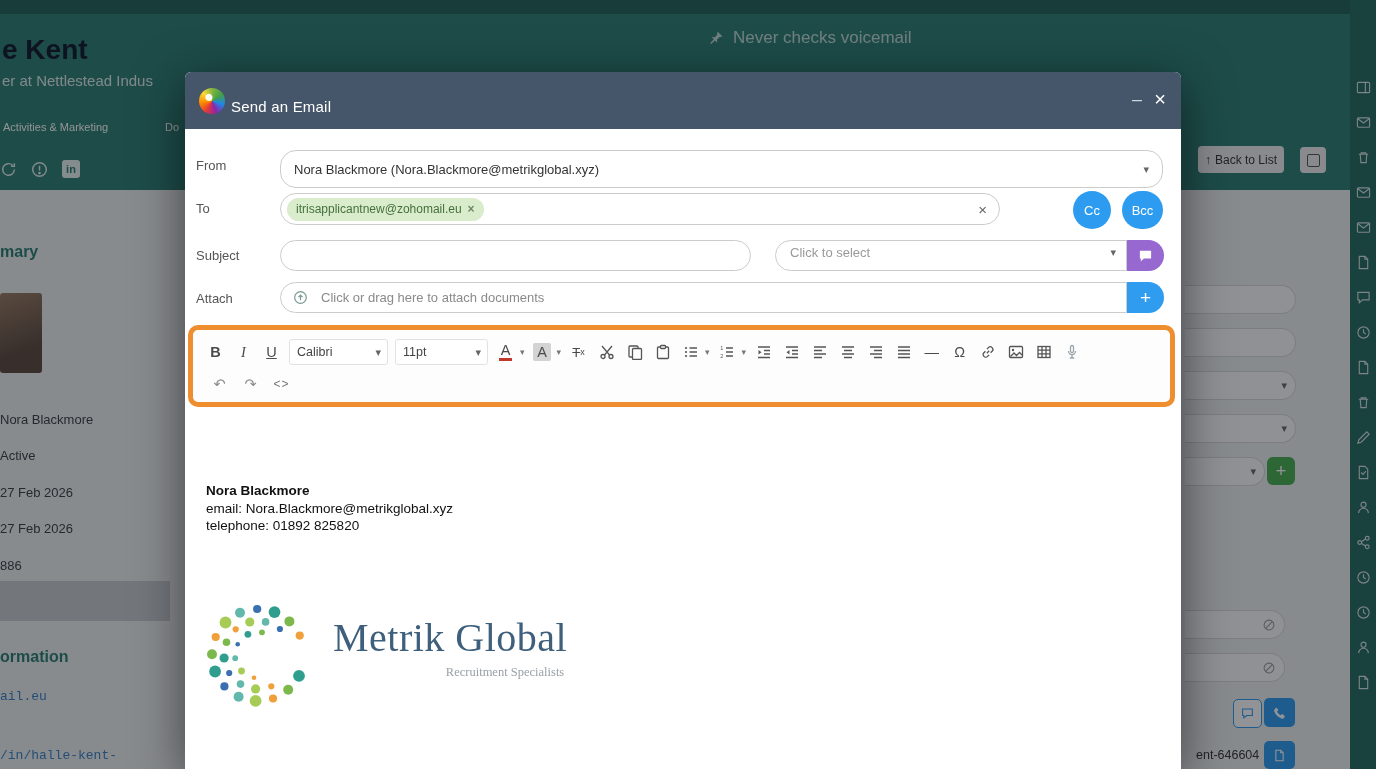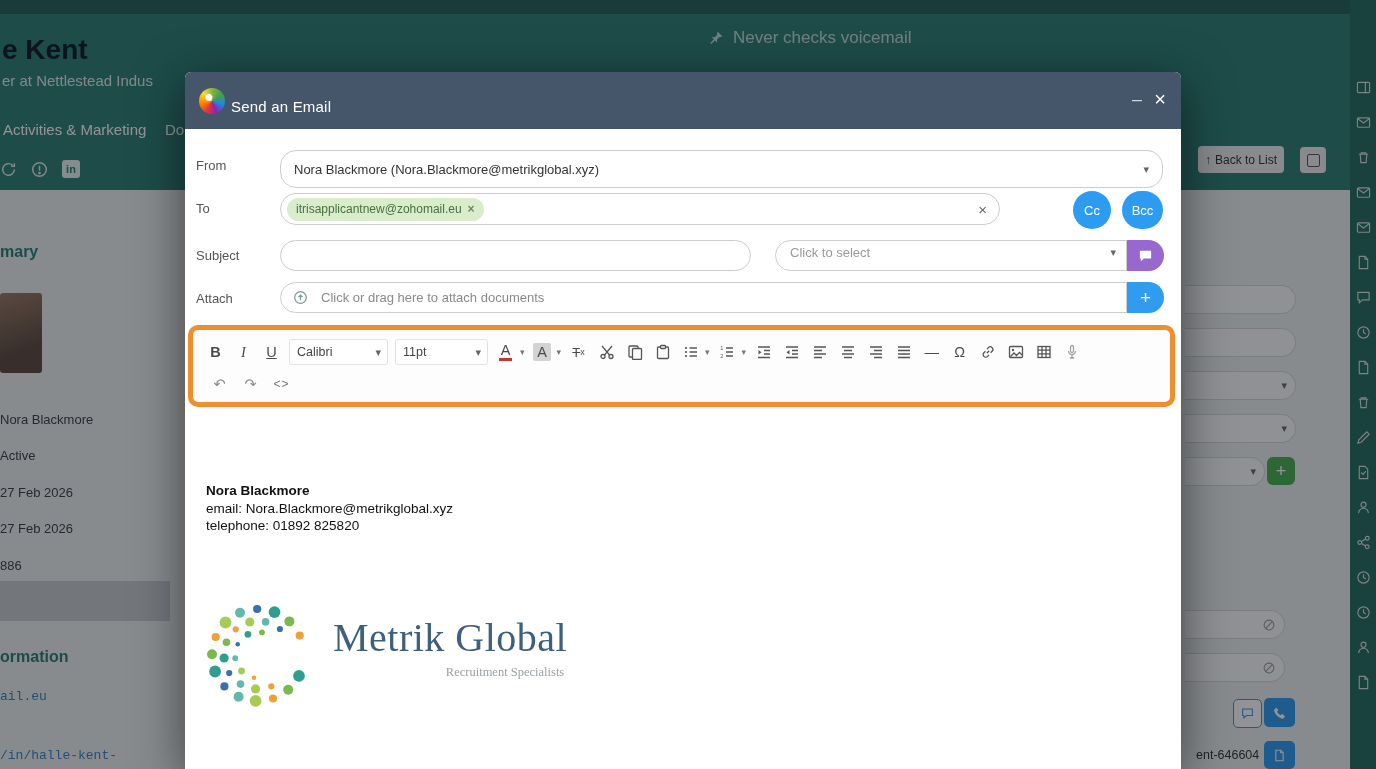--- a/index.html
+++ b/index.html
@@ -8,21 +8,21 @@
   .abs{position:absolute;}
   svg{display:block;}
 
   
   #bg-top{position:absolute;left:0;top:0;width:1376px;height:190px;background:#2d7e73;}
   #bg-topstrip{position:absolute;left:0;top:0;width:1376px;height:14px;background:#226158;}
   #banner{position:absolute;left:708px;top:28px;display:flex;align-items:center;gap:9px;
           color:rgba(255,255,255,.72);font-size:17px;}
   #bg-name{position:absolute;left:2px;top:34px;font-size:28px;font-weight:bold;color:#0f172a;}
   #bg-sub{position:absolute;left:2px;top:72px;font-size:15px;color:rgba(255,255,255,.85);}
-  .bg-tab{position:absolute;top:121px;font-size:15px;color:#fff;}
+  .bg-tab{position:absolute;top:121px;font-size:11px;color:#fff;}
   #bg-iconrow{position:absolute;left:0;top:160px;display:flex;gap:14px;align-items:center;}
   #back-btn{position:absolute;left:1198px;top:146px;width:86px;height:27px;background:#efefef;
             border-radius:4px;display:flex;align-items:center;justify-content:center;gap:4px;
             font-size:12px;color:#333;}
   #expand-btn{position:absolute;left:1300px;top:147px;width:26px;height:26px;background:#efefef;
             border-radius:4px;display:flex;align-items:center;justify-content:center;}
   .lp-teal{color:#2b7d72;font-weight:bold;font-size:16px;}
   .lp-txt{color:#3a3f44;font-size:13px;}
   .lp-link{color:#3b82c4;font-size:13px;font-family:Liberation Mono, monospace;}
   #photo{position:absolute;left:0;top:293px;width:42px;height:80px;border-radius:3px;

